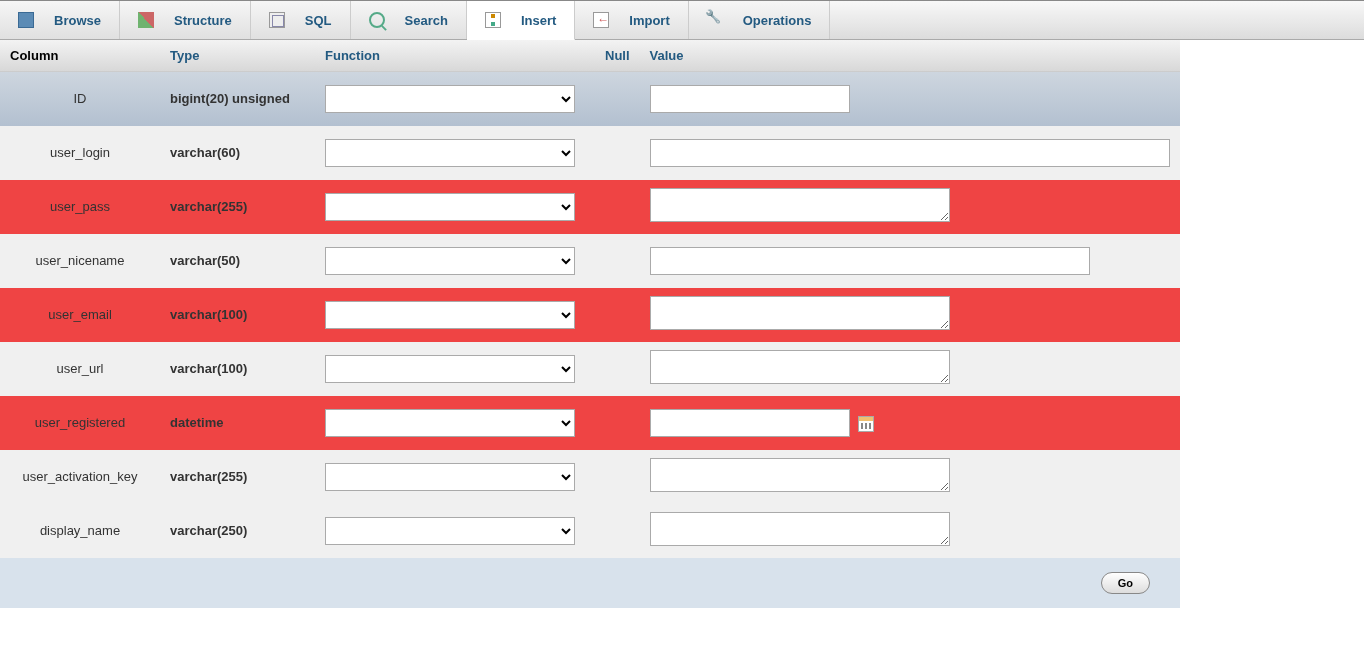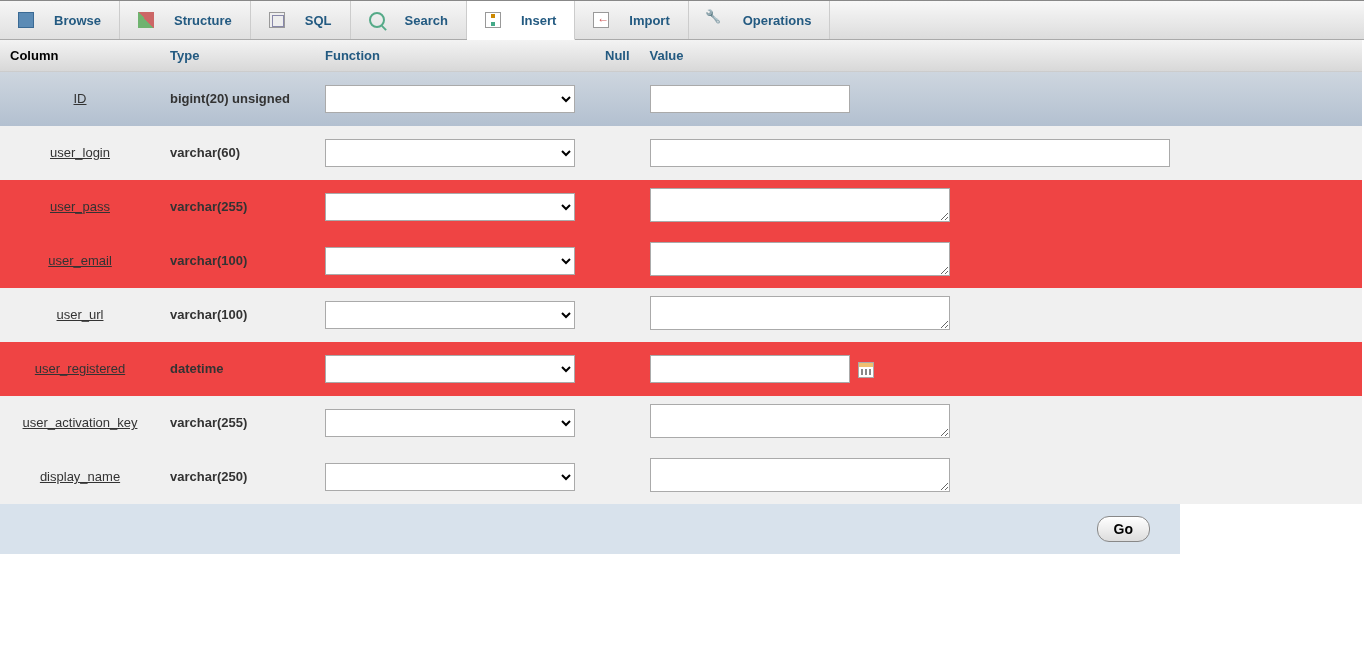--- a/index.html
+++ b/index.html
@@ -44,36 +44,36 @@
 .ic-export::after { content:"→"; position:absolute; top:-2px; left:3px; color:#3a7; font-size:12px; }
 .ic-import { background:#fff; border:1px solid #999; position:relative; }
 .ic-import::after { content:"←"; position:absolute; top:-2px; left:3px; color:#c55; font-size:12px; }
 .ic-operations { position:relative; }
 .ic-operations::before { content:"🔧"; font-size:13px; position:absolute; top:-3px; left:-1px; filter:grayscale(0.5); }
 .ic-triggers { position:relative; }
 .ic-triggers::before { content:"✕"; position:absolute; top:-2px; left:1px; color:#888; font-size:11px; }
 .ic-triggers::after { content:"✕"; position:absolute; top:3px; left:6px; color:#888; font-size:11px; }
 
 .form-wrap { padding: 0; }
-table.insert { width: 1362px; border-collapse: collapse; }
+table.insert { width: 1180px; border-collapse: collapse; }
 table.insert thead th {
   text-align: left;
   padding: 8px 10px;
   background: linear-gradient(to bottom,#f3f3f3,#d8d8d8);
   border-bottom: 1px solid #ccc;
   color: #235a81;
   font-weight: bold;
 }
 table.insert thead th.first { color: #000; }
 table.insert tbody tr { height: 54px; }
 table.insert tbody tr.highlight { background: linear-gradient(to bottom,#ced6df,#b3c0d0); }
 table.insert tbody tr.odd { background: #f0f0f0; padding-left: 48px; }
 table.insert tbody tr.even { background: #ef4444; }
 table.insert td { padding: 8px 10px; vertical-align: middle; }
-td.col-name { width: 160px; text-align: center; color: #333; text-decoration: underline; }
+td.col-name { width: 160px; text-align: center; color: #333; }
 td.col-type { width: 155px; text-align: left; color: #333; font-weight: bold; }
 td.col-func { width: 280px; }
 td.col-null { width: 40px; }
 td.col-value { }
 
 select.func {
   width: 250px; height: 28px; border: 1px solid #aaa; background:#fff; font-size:13px;
 }
 input.val-short { width: 200px; height: 28px; border:1px solid #aaa; padding:2px 6px; font-size:13px; }
 input.val-wide { width: 520px; height: 28px; border:1px solid #aaa; padding:2px 6px; font-size:13px; }
@@ -90,21 +90,21 @@
   background: repeating-linear-gradient(to right,#888 0 2px,transparent 2px 4px); }
 
 .footer-row {
   background: #d8e2ec; height: 50px;
   display:flex; align-items:center; justify-content:flex-end;
   width: 1180px; padding-right: 30px;
 }
 button.go {
   background: linear-gradient(to bottom,#fff,#ddd);
   border:1px solid #888; border-radius:12px;
-  padding: 4px 16px; font-weight:bold; font-size:14px; cursor:pointer;
+  padding: 4px 16px; font-weight:bold; font-size:11px; cursor:pointer;
 }
 </style>
 </head>
 <body>
 
 <div class="tabbar">
   <div class="tab">
       <span class="ic ic-browse"></span>
       <span>Browse</span>
     </div>
@@ -160,20 +160,27 @@
           <td class="col-null"></td>
           <td class="col-value"><input type="text" class="val-wide" style=""></td>
         </tr>
         <tr class="even">
           <td class="col-name">user_pass</td>
           <td class="col-type">varchar(255)</td>
           <td class="col-func"><select class="func"><option></option></select></td>
           <td class="col-null"></td>
           <td class="col-value"><textarea class="val-ta" style=""></textarea></td>
         </tr>
+        <tr class="odd">
+          <td class="col-name">user_nicename</td>
+          <td class="col-type">varchar(50)</td>
+          <td class="col-func"><select class="func"><option></option></select></td>
+          <td class="col-null"></td>
+          <td class="col-value"><input type="text" class="val-med" style=""></td>
+        </tr>
         <tr class="even">
           <td class="col-name">user_email</td>
           <td class="col-type">varchar(100)</td>
           <td class="col-func"><select class="func"><option></option></select></td>
           <td class="col-null"></td>
           <td class="col-value"><textarea class="val-ta" style=""></textarea></td>
         </tr>
         <tr class="odd">
           <td class="col-name">user_url</td>
           <td class="col-type">varchar(100)</td>

